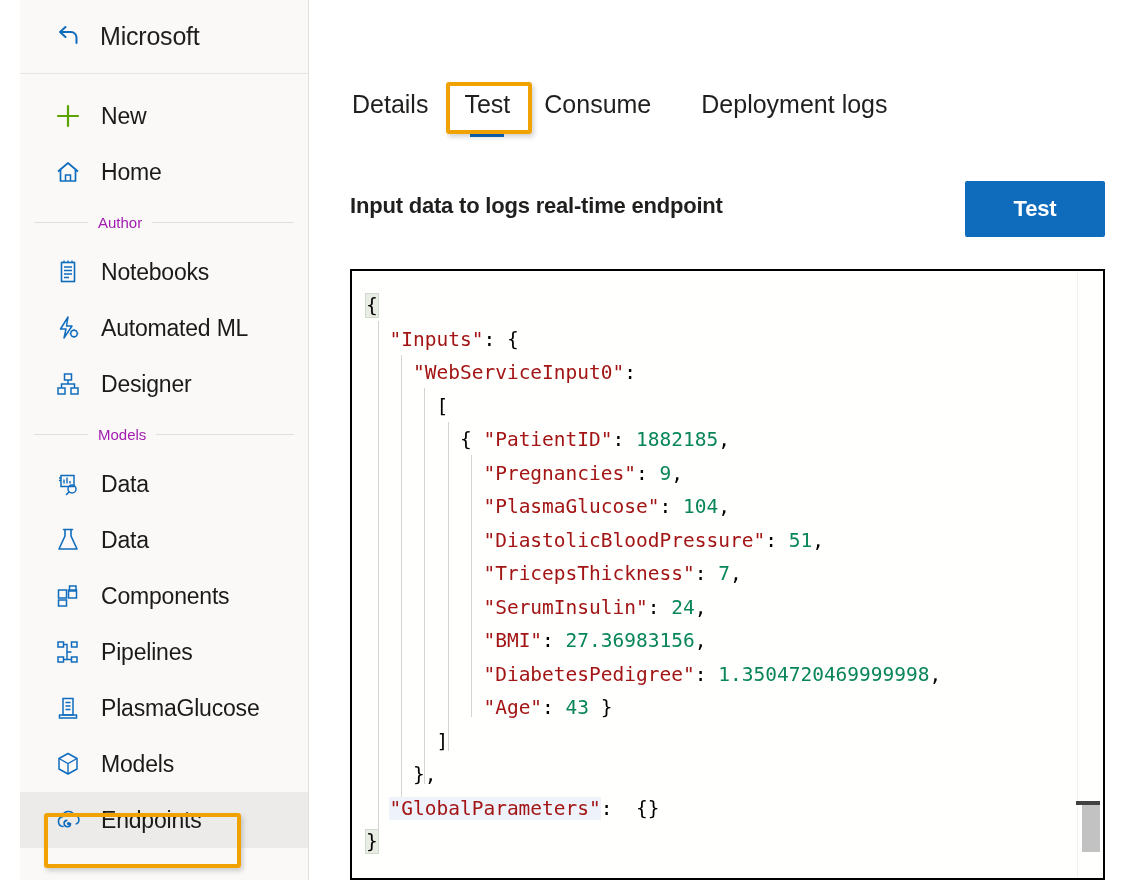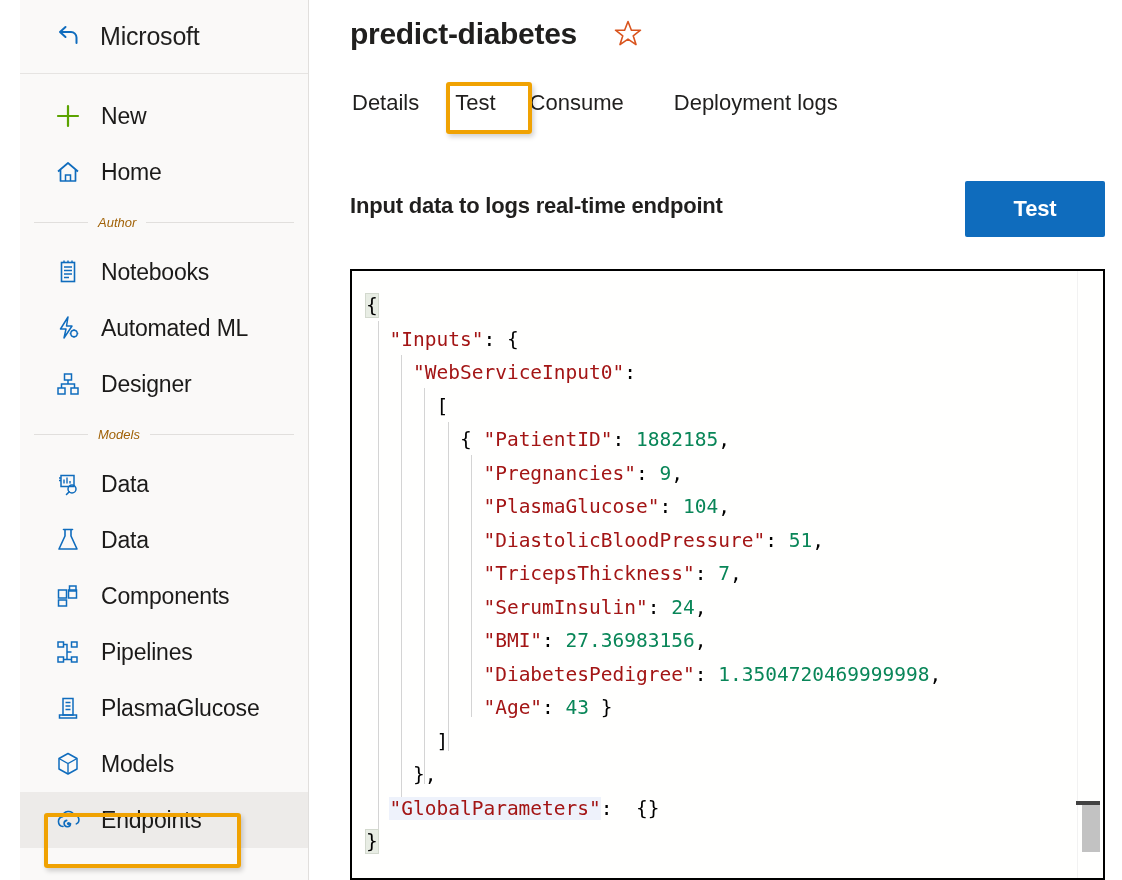--- a/index.html
+++ b/index.html
@@ -37,40 +37,40 @@
   .nav-icon { width: 28px; height: 28px; display:flex; align-items:center; justify-content:center; flex: 0 0 28px; }
   .nav-icon svg { display:block; }
 
   .section-head {
     height: 44px; display: flex; align-items: center; padding: 0 14px 0 14px;
     gap: 10px;
   }
   .section-head .sh-line { height:1px; background:#e1dfdd; flex: 0 0 auto; }
   .section-head .sh-line.left { width: 54px; }
   .section-head .sh-line.right { flex: 1 1 auto; }
-  .section-head .sh-text { font-size: 13px; color:#a16207; white-space: nowrap; font-style: italic; }
+  .section-head .sh-text { font-size: 15px; color:#a21caf; white-space: nowrap; }
 
   
   .annot {
     position: absolute; border: 4px solid #f0a202; border-radius: 3px;
     pointer-events: none; box-shadow: 2px 3px 5px rgba(0,0,0,0.18);
   }
 
   
   #main { position: absolute; left: 290px; top: 0; right: 0; bottom: 0; background: #fff; }
 
   .title-row { position:absolute; left: 40px; top: 13px; display:flex; align-items:center; }
   .page-title {
     font-size: 30px; font-weight: bold; color: #201f1e; letter-spacing: -0.3px;
   }
   .fav-star { margin-left: 34px; margin-top: 4px; }
 
   .tabs { position: absolute; left: 40px; top: 86px; display: flex; align-items: flex-start; }
   .tab {
-    font-size: 22px; color: #201f1e; cursor: pointer; position: relative;
+    font-size: 25px; color: #201f1e; cursor: pointer; position: relative;
     padding: 4px 2px 6px 2px; white-space: nowrap;
   }
   .tab-gap1 { width: 32px; }
   .tab-gap2 { width: 30px; }
   .tab-gap3 { width: 46px; }
   .tab.active { }
   .tab-underline {
     position: absolute; left: 8px; right: 8px; bottom: -12px; height: 4px; background: #0f6cbd;
   }
 
@@ -277,28 +277,20 @@
         </svg>
       </span>
       <span class="ni-label">Endpoints</span>
     </div>
 
     <div class="annot" style="left:24px; top:813px; width:197px; height:55px;"></div>
   </div>
 
   <div id="main">
 
-    <div class="title-row">
-      <span class="page-title">predict-diabetes</span>
-      <span class="fav-star">
-        <svg width="34" height="34" viewBox="0 0 34 34">
-          <path d="M17 4.5 L20.4 13.2 L29.5 13.2 L22.2 18.8 L25 27.6 L17 22.1 L9 27.6 L11.8 18.8 L4.5 13.2 L13.6 13.2 Z" stroke="#d9541e" stroke-width="1.6" fill="none" stroke-linejoin="round"></path>
-        </svg>
-      </span>
-    </div>
 
     <div class="tabs">
       <div class="tab">
         <span>Details</span>
       </div>
       <div class="tab-gap1"></div>
       <div class="tab active">
         <span>Test</span>
         <span class="tab-underline"></span>
       </div>

